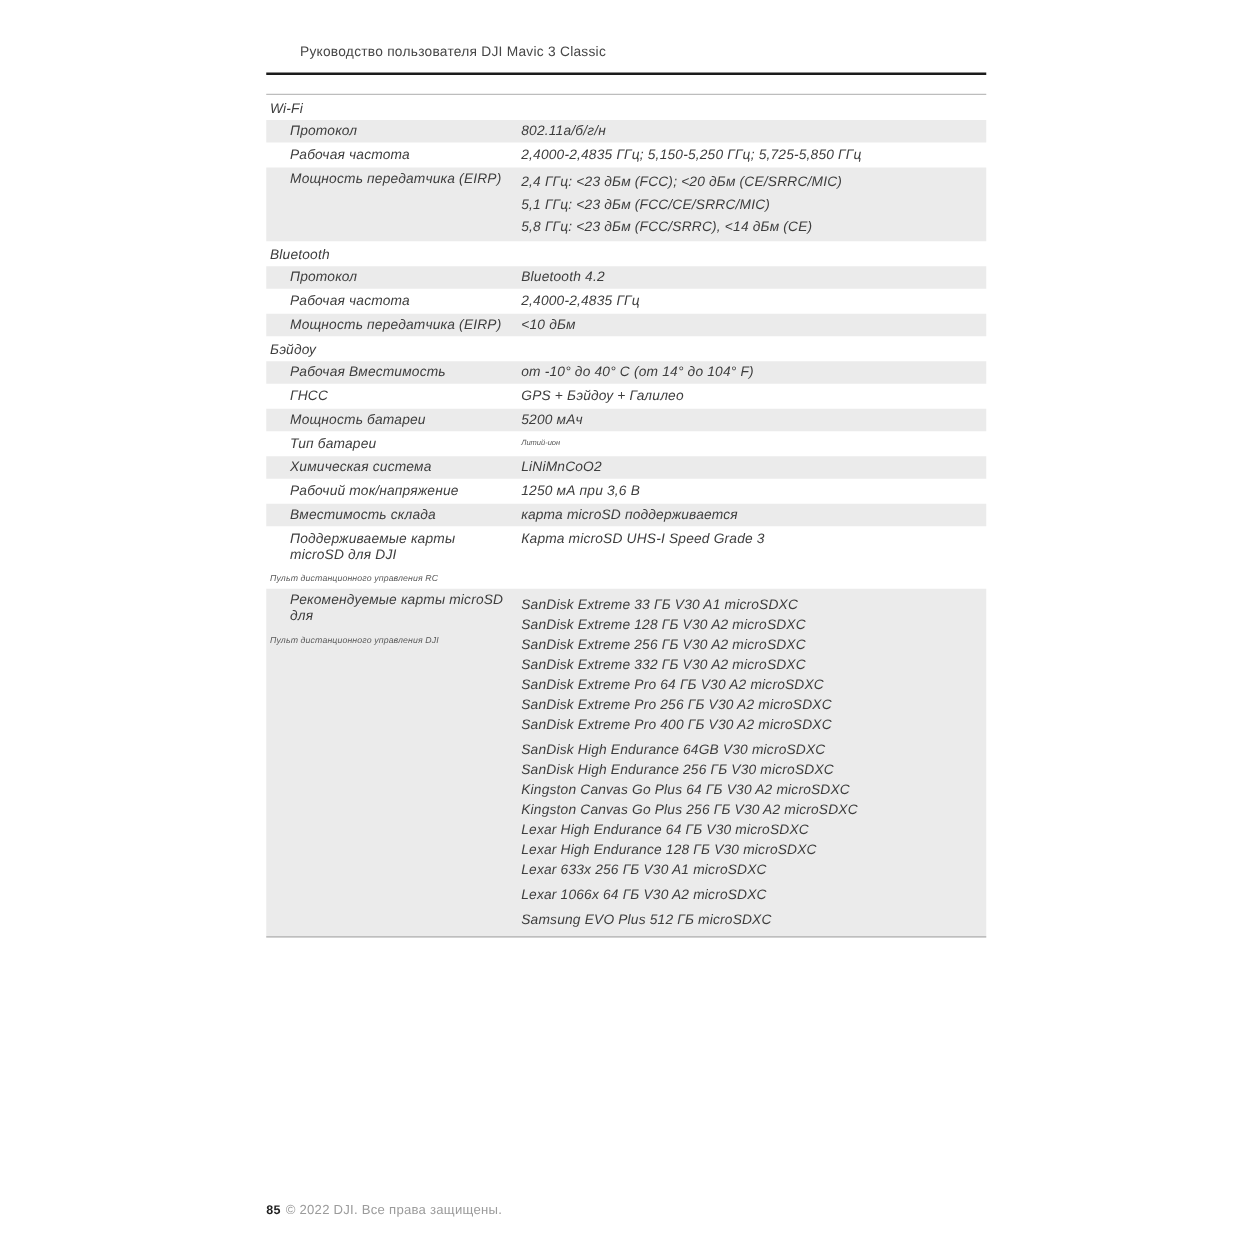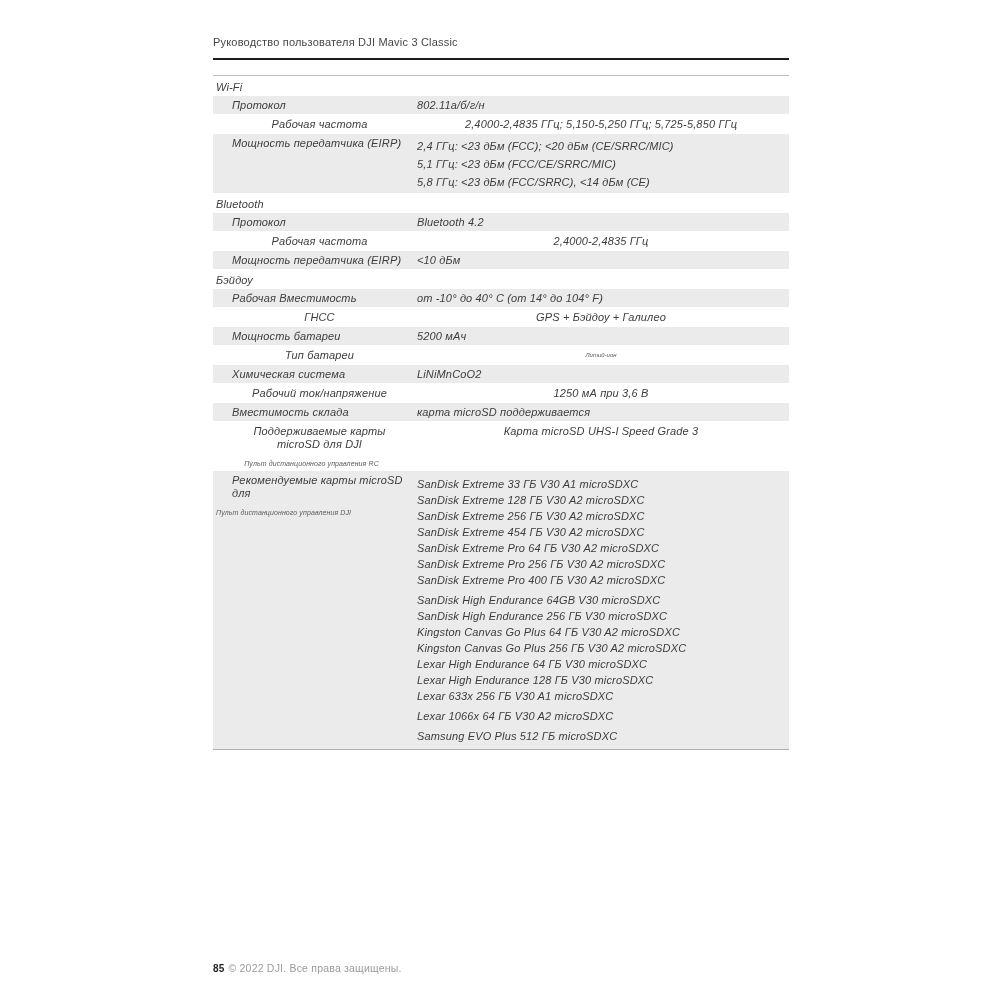--- a/index.html
+++ b/index.html
@@ -25,20 +25,21 @@
     position: absolute;
     left: 213px;
     top: 0;
     width: 576px;
   }
   .doc-header {
     margin-top: 36px;
     font-size: 11px;
     letter-spacing: 0.2px;
     color: #474747;
+    margin-left: 27px;
   }
   .rule-thick {
     margin-top: 10px;
     border-top: 2.5px solid #1b1b1b;
     height: 0;
   }
   .rule-thin {
     margin-top: 15px;
     border-top: 1px solid #bdbdbd;
     height: 0;
@@ -61,21 +62,20 @@
   }
   .row.data {
     display: flex;
     min-height: 18px;
   }
   .row.data.gray {
     background: #ebebeb;
   }
   .row.data.white {
     background: #ffffff;
-    text-align: center;
   }
   .row.data.last {
     border-bottom: 1.5px solid #b0b0b0;
   }
   .cell {
     box-sizing: border-box;
   }
   .label-cell {
     flex: none;
     width: 202px;
@@ -266,21 +266,21 @@
         </div>
         <div class="row data gray cardlist last">
           <div class="cell label-cell">
             <div class="label-text">Рекомендуемые карты microSD для</div>
             <div class="label-note">Пульт дистанционного управления DJI</div>
           </div>
           <div class="cell value-cell">
             <div class="vline">SanDisk Extreme 33 ГБ V30 A1 microSDXC</div>
             <div class="vline">SanDisk Extreme 128 ГБ V30 A2 microSDXC</div>
             <div class="vline">SanDisk Extreme 256 ГБ V30 A2 microSDXC</div>
-            <div class="vline">SanDisk Extreme 454 ГБ V30 A2 microSDXC</div>
+            <div class="vline">SanDisk Extreme 332 ГБ V30 A2 microSDXC</div>
             <div class="vline">SanDisk Extreme Pro 64 ГБ V30 A2 microSDXC</div>
             <div class="vline">SanDisk Extreme Pro 256 ГБ V30 A2 microSDXC</div>
             <div class="vline">SanDisk Extreme Pro 400 ГБ V30 A2 microSDXC</div>
             <div class="vline group-break">SanDisk High Endurance 64GB V30 microSDXC</div>
             <div class="vline">SanDisk High Endurance 256 ГБ V30 microSDXC</div>
             <div class="vline">Kingston Canvas Go Plus 64 ГБ V30 A2 microSDXC</div>
             <div class="vline">Kingston Canvas Go Plus 256 ГБ V30 A2 microSDXC</div>
             <div class="vline">Lexar High Endurance 64 ГБ V30 microSDXC</div>
             <div class="vline">Lexar High Endurance 128 ГБ V30 microSDXC</div>
             <div class="vline">Lexar 633x 256 ГБ V30 A1 microSDXC</div>

